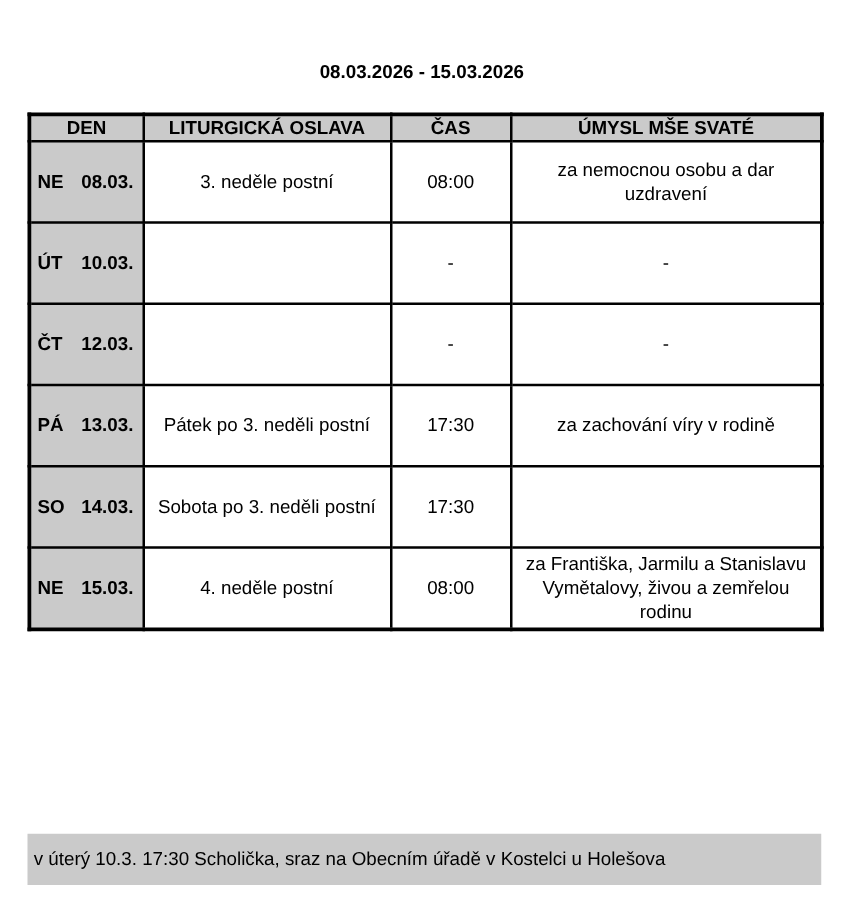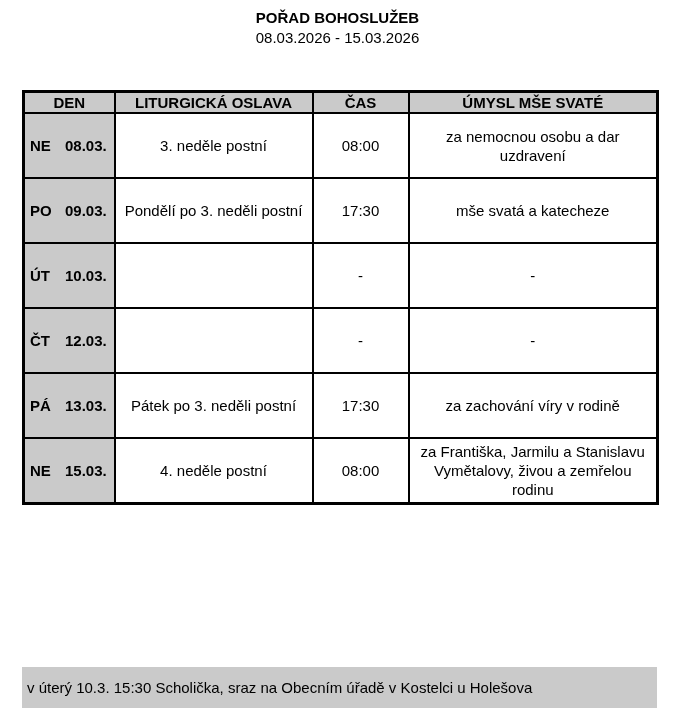--- a/index.html
+++ b/index.html
@@ -20,22 +20,23 @@
     width: 675px;
     text-align: center;
   }
   .title-line-bold {
     font-size: 15px;
     font-weight: bold;
     line-height: 20px;
   }
   .title-line-date {
     font-size: 15px;
-    font-weight: normal;
+    font-weight: bold;
     line-height: 20px;
+    margin-top: 40px;
   }
   table.schedule {
     position: absolute;
     left: 22px;
     top: 90px;
     width: 634px;
     border-collapse: collapse;
     table-layout: fixed;
     border: 3px solid #000;
     padding-left: 48px;
@@ -94,21 +95,20 @@
     padding-left: 5px;
     text-align: left;
     white-space: nowrap;
     overflow: hidden;
   }
 </style>
 </head>
 <body>
 
 <div class="title-block">
-  <div class="title-line-bold">POŘAD BOHOSLUŽEB</div>
   <div class="title-line-date">08.03.2026 - 15.03.2026</div>
 </div>
 
 <table class="schedule">
   <colgroup>
     <col class="c-den">
     <col class="c-lit">
     <col class="c-cas">
     <col class="c-umysl">
   </colgroup>
@@ -124,28 +124,20 @@
   <tr>
     <td class="day-cell">
       <span class="day-abbr">NE</span><span class="day-date">08.03.</span>
     </td>
     <td class="celebration-cell">3. neděle postní</td>
     <td class="time-cell">08:00</td>
     <td class="intention-cell">za nemocnou osobu a dar
 uzdravení</td>
   </tr>
 
-  <tr>
-    <td class="day-cell">
-      <span class="day-abbr">PO</span><span class="day-date">09.03.</span>
-    </td>
-    <td class="celebration-cell">Pondělí po 3. neděli postní</td>
-    <td class="time-cell">17:30</td>
-    <td class="intention-cell">mše svatá a katecheze</td>
-  </tr>
 
   <tr>
     <td class="day-cell">
       <span class="day-abbr">ÚT</span><span class="day-date">10.03.</span>
     </td>
     <td class="celebration-cell"></td>
     <td class="time-cell">-</td>
     <td class="intention-cell">-</td>
   </tr>
 
@@ -161,27 +153,35 @@
 
   <tr>
     <td class="day-cell">
       <span class="day-abbr">PÁ</span><span class="day-date">13.03.</span>
     </td>
     <td class="celebration-cell">Pátek po 3. neděli postní</td>
     <td class="time-cell">17:30</td>
     <td class="intention-cell">za zachování víry v rodině</td>
   </tr>
 
+  <tr>
+    <td class="day-cell">
+      <span class="day-abbr">SO</span><span class="day-date">14.03.</span>
+    </td>
+    <td class="celebration-cell">Sobota po 3. neděli postní</td>
+    <td class="time-cell">17:30</td>
+    <td class="intention-cell"></td>
+  </tr>
 
   <tr>
     <td class="day-cell">
       <span class="day-abbr">NE</span><span class="day-date">15.03.</span>
     </td>
     <td class="celebration-cell">4. neděle postní</td>
     <td class="time-cell">08:00</td>
     <td class="intention-cell">za Františka, Jarmilu a Stanislavu
 Vymětalovy, živou a zemřelou
 rodinu</td>
   </tr>
 </tbody>
 </table>
 
-<div class="footer-note">v úterý 10.3. 15:30 Scholička, sraz na Obecním úřadě v Kostelci u Holešova</div>
+<div class="footer-note">v úterý 10.3. 17:30 Scholička, sraz na Obecním úřadě v Kostelci u Holešova</div>
 
 </body></html>

